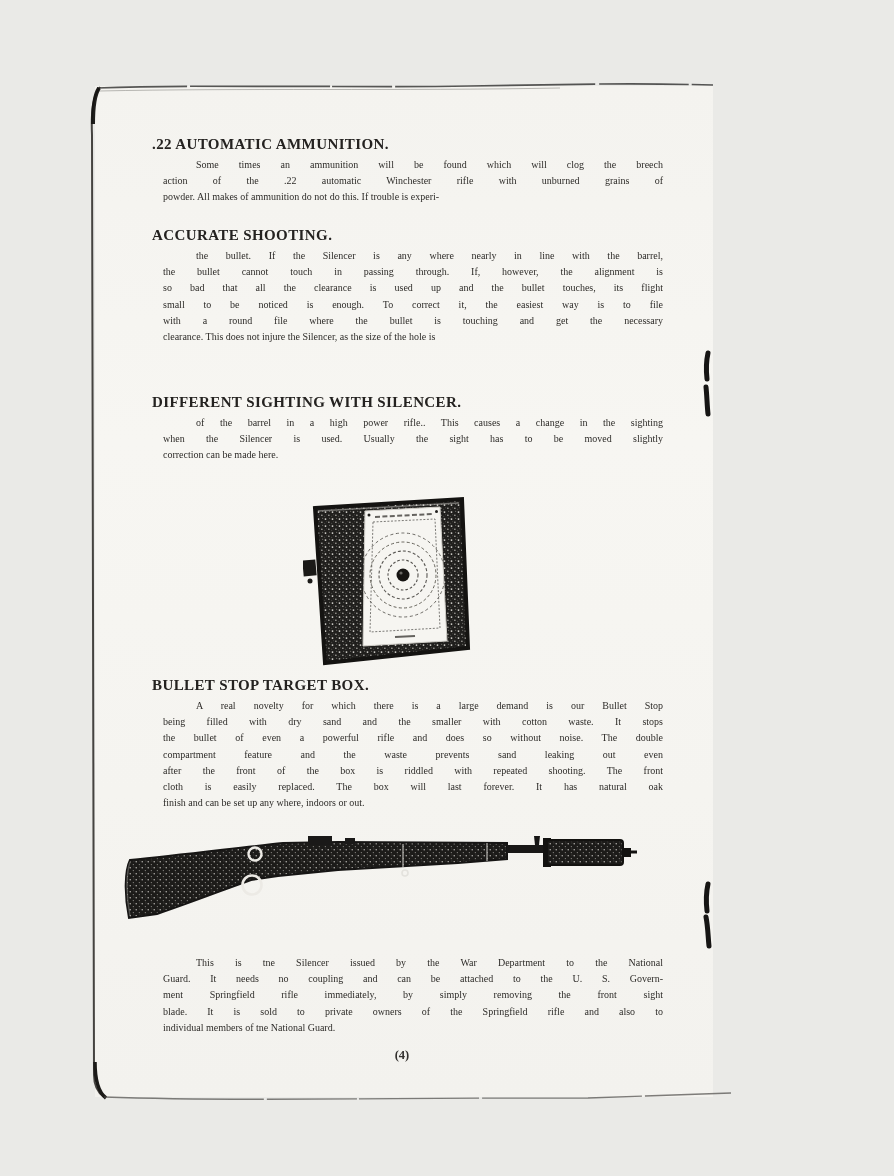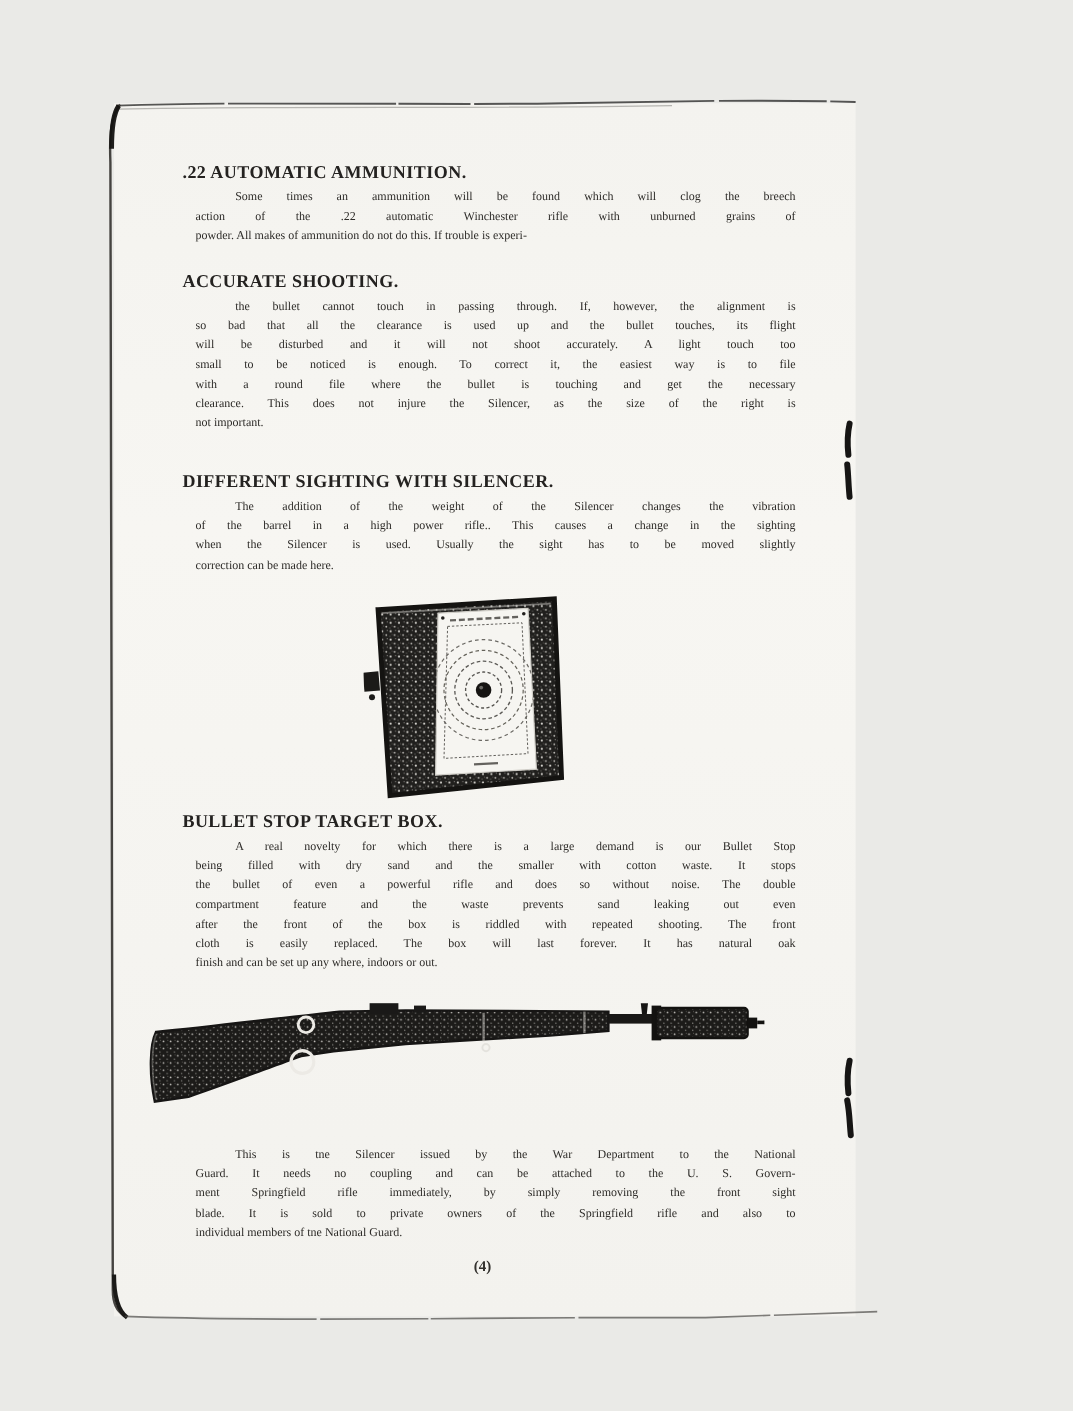--- a/index.html
+++ b/index.html
@@ -45,32 +45,30 @@
 
     <h2 class="shead" style="top:50px">.22 AUTOMATIC AMMUNITION.</h2>
     <div class="para" style="top:71px">
         <div class="tline">Some times an ammunition will be found which will clog the breech</div>
         <div class="tline">action of the .22 automatic Winchester rifle with unburned grains of</div>
         <div class="tline">powder.  All makes of ammunition do not do this.  If trouble is experi-</div>
       </div>
 
     <h2 class="shead" style="top:141px">ACCURATE SHOOTING.</h2>
     <div class="para" style="top:162px">
+        <div class="tline">the bullet.  If the Silencer is any where nearly in line with the barrel,</div>
         <div class="tline">the bullet cannot touch in passing through.  If, however, the alignment is</div>
         <div class="tline">so bad that all the clearance is used up and the bullet touches, its flight</div>
-        <div class="tline">will be disturbed and it will not shoot accurately.  A light touch too</div>
         <div class="tline">small to be noticed is enough.  To correct it, the easiest way is to file</div>
         <div class="tline">with a round file where the bullet is touching and get the necessary</div>
-        <div class="tline">clearance.  This does not injure the Silencer, as the size of the right is</div>
-        <div class="tline">not important.</div>
+        <div class="tline">clearance.  This does not injure the Silencer, as the size of the hole is</div>
       </div>
 
     <h2 class="shead" style="top:308px">DIFFERENT SIGHTING WITH SILENCER.</h2>
     <div class="para" style="top:329px">
-        <div class="tline">The addition of the weight of the Silencer changes the vibration</div>
         <div class="tline">of the barrel in a high power rifle..  This causes a change in the sighting</div>
         <div class="tline">when the Silencer is used.  Usually the sight has to be moved slightly</div>
         <div class="tline">correction can be made here.</div>
       </div>
 
     <svg class="fig" style="left:208px;top:410px" width="172" height="172" viewBox="0 0 172 172">
       <defs>
         <pattern id="speck" width="7" height="7" patternUnits="userSpaceOnUse">
           <rect width="7" height="7" fill="#201f1d"></rect>
           <circle cx="1.5" cy="2.1" r="0.9" fill="#d6d4cf"></circle>

